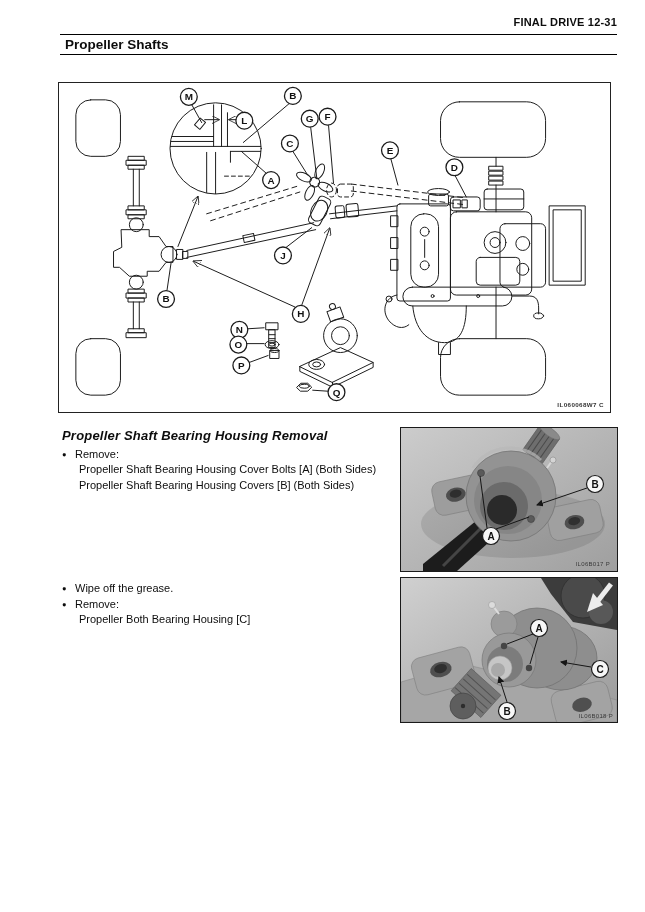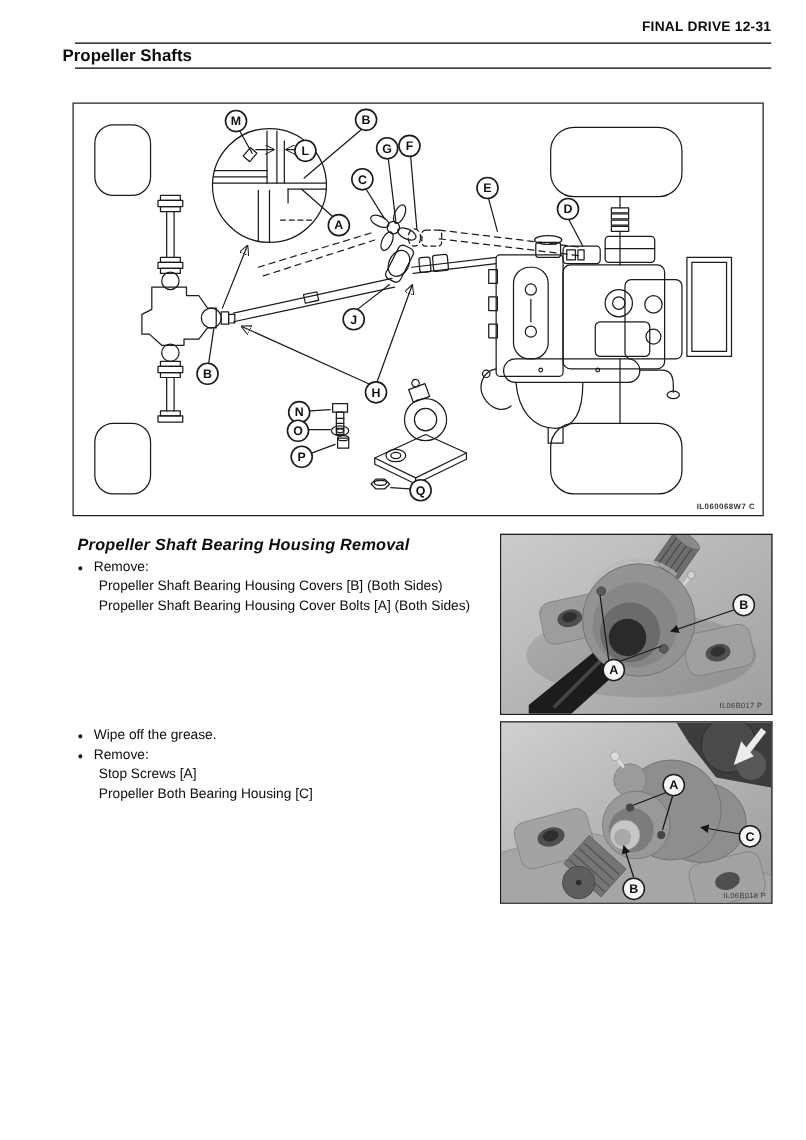--- a/index.html
+++ b/index.html
@@ -4,21 +4,21 @@
 <style>
   html,body{margin:0;padding:0;}
   body{
     width:645px;height:912px;position:relative;background:#ffffff;
     font-family:"Liberation Sans", sans-serif;color:#0d0d0d;overflow:hidden;
   }
   .hdr-title{position:absolute;top:16px;right:28px;font-size:11px;font-weight:bold;letter-spacing:.2px;}
   .rule{position:absolute;left:60px;right:28px;border-top:1.6px solid #000;}
   .rule1{top:34px;}
   .rule2{top:54px;}
-  .sec-title{position:absolute;left:50px;top:37px;font-size:13.5px;font-weight:bold;}
+  .sec-title{position:absolute;left:65px;top:37px;font-size:13.5px;font-weight:bold;}
   .diagram-frame{position:absolute;left:58px;top:82px;width:553px;height:331px;border:1.4px solid #222;box-sizing:border-box;background:#fff;}
   .photo{position:absolute;width:216px;border:1px solid #1a1a1a;box-sizing:content-box;background:#b3b3b3;}
   .photo1{left:400px;top:427px;height:143px;}
   .photo2{left:400px;top:577px;height:144px;}
   .text-block{position:absolute;left:62px;width:332px;font-size:11px;line-height:15.6px;}
   .blk1{top:428px;}
   .blk2{top:581px;}
   .blk-heading{font-size:13px;font-weight:bold;font-style:italic;margin-bottom:3px;letter-spacing:.2px;}
   .bullet-row{position:relative;padding-left:13px;}
   .bullet-row .dot{position:absolute;left:0;top:0;font-size:7.5px;}
@@ -301,22 +301,22 @@
   <text class="figcode" x="607" y="409">IL060068W7 C</text>
 </svg>
 </div>
 
 <div class="text-block blk1">
   <div class="blk-heading">Propeller Shaft Bearing Housing Removal</div>
   <div class="bullet-row">
     <span class="dot">●</span>
     <span>Remove:</span>
   </div>
+  <div class="sub-row">Propeller Shaft Bearing Housing Cover Bolts [A] (Both Sides)</div>
   <div class="sub-row">Propeller Shaft Bearing Housing Covers [B] (Both Sides)</div>
-  <div class="sub-row">Propeller Shaft Bearing Housing Cover Bolts [A] (Both Sides)</div>
 </div>
 
 <div class="photo photo1">
 <svg class="ph" width="216" height="143" viewBox="0 0 216 143">
   <defs>
     <linearGradient id="pg1" x1="0" y1="0" x2="1" y2="1">
       <stop offset="0" stop-color="#cccccc"></stop>
           <stop offset="1" stop-color="#9f9f9f"></stop>
     </linearGradient>
     <marker id="arrP1" viewBox="0 0 10 10" refX="8.5" refY="5" markerWidth="7" markerHeight="7" orient="auto-start-reverse">
@@ -377,21 +377,20 @@
 
 <div class="text-block blk2">
   <div class="bullet-row">
     <span class="dot">●</span>
     <span>Wipe off the grease.</span>
   </div>
   <div class="bullet-row">
     <span class="dot">●</span>
     <span>Remove:</span>
   </div>
-  <div class="sub-row">Stop Screws [A]</div>
   <div class="sub-row">Propeller Both Bearing Housing [C]</div>
 </div>
 
 <div class="photo photo2">
 <svg class="ph" width="216" height="144" viewBox="0 0 216 144">
   <defs>
     <linearGradient id="pg2" x1="0" y1="0" x2="1" y2="1">
       <stop offset="0" stop-color="#d0d0d0"></stop>
           <stop offset="1" stop-color="#9a9a9a"></stop>
     </linearGradient>

